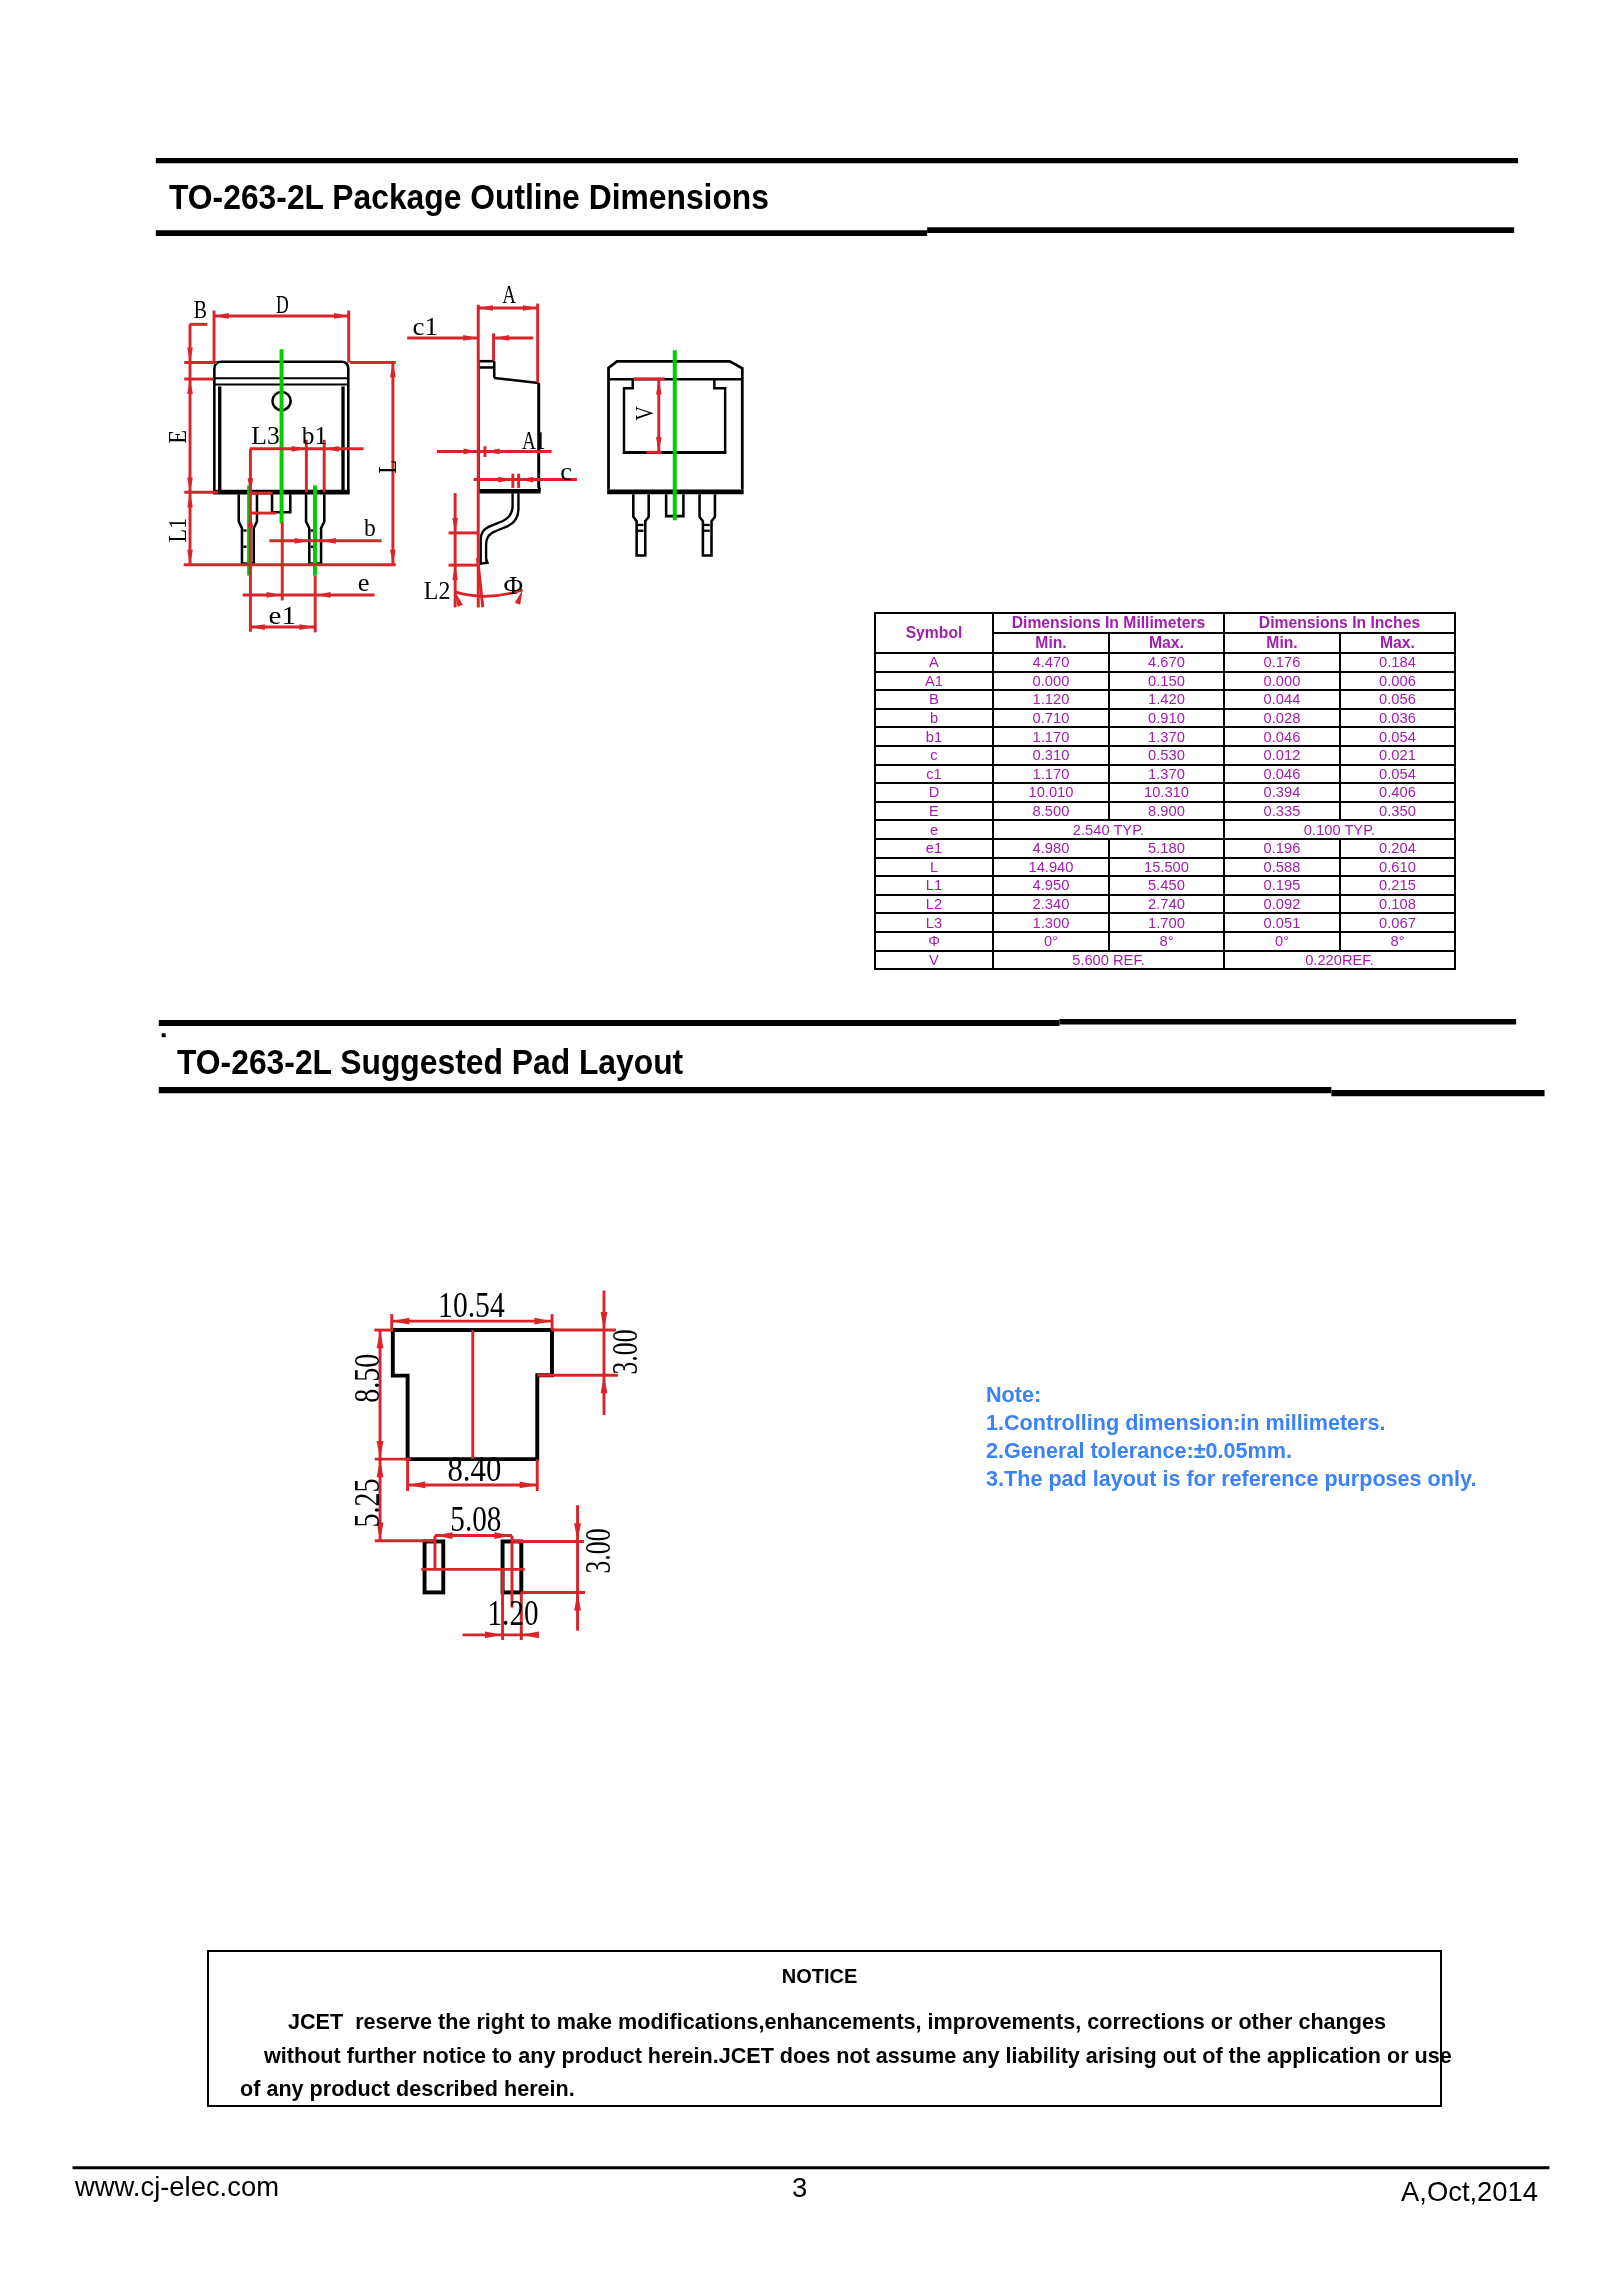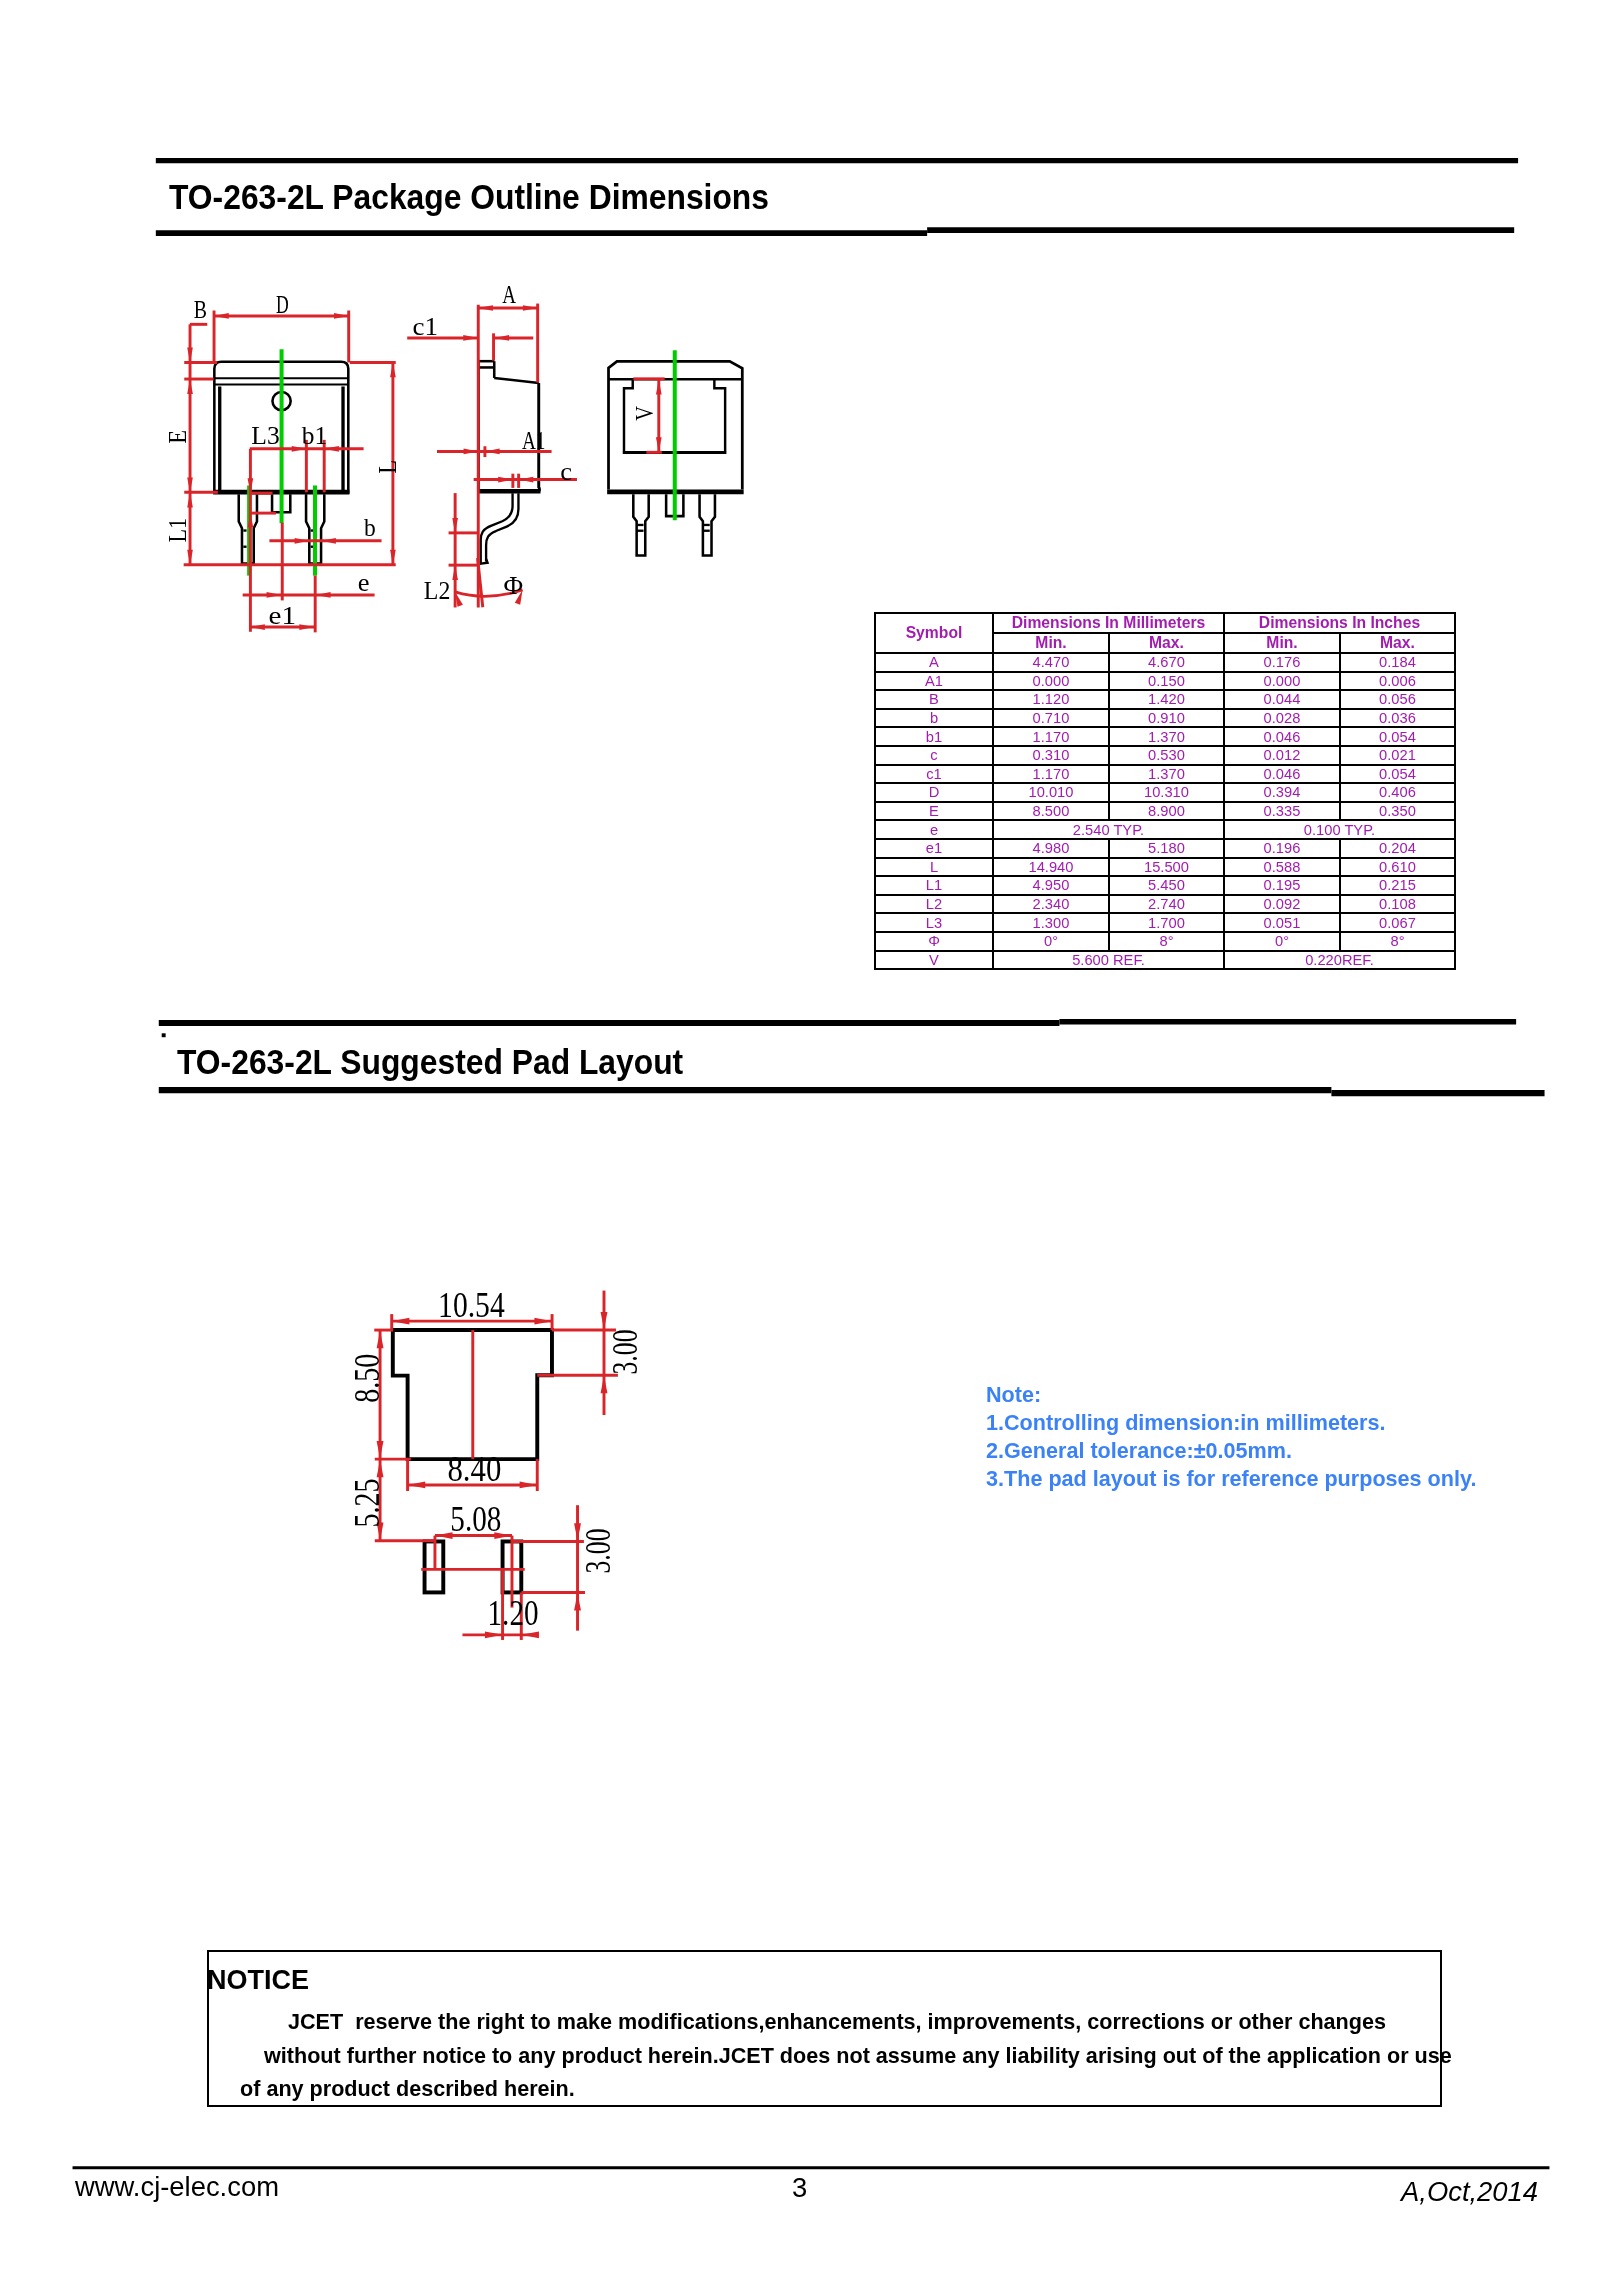--- a/index.html
+++ b/index.html
@@ -166,33 +166,33 @@
 
 <div class="abs note" style="left:986px; top:1381px;">
 Note:<br>
 1.Controlling dimension:in millimeters.<br>
 2.General tolerance:±0.05mm.<br>
 3.The pad layout is for reference purposes only.
 </div>
 
 <div class="abs notice" style="left:207px; top:1950px; width:1231px; height:153px;"></div>
 
-<div class="abs" style="left:207px; top:1965px; width:1237px; font-size:27px; font-weight:bold;">NOTICE</div>
+<div class="abs" style="left:201px; top:1965px; width:1237px; text-align:center; font-size:20px; font-weight:bold;">NOTICE</div>
 
 <div class="abs" style="left:288px; top:2009px; font-size:21.6px; font-weight:bold; white-space:nowrap;">JCET&nbsp; reserve the right to make modifications,enhancements, improvements, corrections or other changes</div>
 
 <div class="abs" style="left:240px; top:2043px; font-size:21.6px; font-weight:bold; white-space:nowrap;margin-left:24px;">without further notice to any product herein.JCET does not assume any liability arising out of the application or use</div>
 
 <div class="abs" style="left:240px; top:2076px; font-size:21.6px; font-weight:bold; white-space:nowrap;">of any product described herein.</div>
 
 <div class="abs" style="left:75px; top:2171px; font-size:27.4px;">www.cj-elec.com</div>
 
 <div class="abs" style="left:792px; top:2172px; font-size:27.4px;">3</div>
 
-<div class="abs" style="left:1401px; top:2176px; font-size:27.4px;font-style:italic;">A,Oct,2014</div>
+<div class="abs" style="left:1401px; top:2176px; font-size:27.4px;">A,Oct,2014</div>
 
 <svg class="abs" style="left:0; top:0;" width="1621" height="2293" viewBox="0 0 1654 2339">
 
 <line x1="159" y1="163.5" x2="1549" y2="163.5" stroke="#000" stroke-width="5.5" stroke-linecap="butt"></line>
 
 <line x1="159" y1="237.5" x2="946" y2="237.5" stroke="#000" stroke-width="6" stroke-linecap="butt"></line>
 
 <line x1="946" y1="234.5" x2="1545" y2="234.5" stroke="#000" stroke-width="6" stroke-linecap="butt"></line>
 
 <path d="M 218.7,503.5 L 218.7,376 Q 218.7,368.7 226,368.7 L 348,368.7 Q 355.4,368.7 355.4,376 L 355.4,503.5" stroke="#000" stroke-width="2.6" fill="none" stroke-linejoin="miter"></path>

